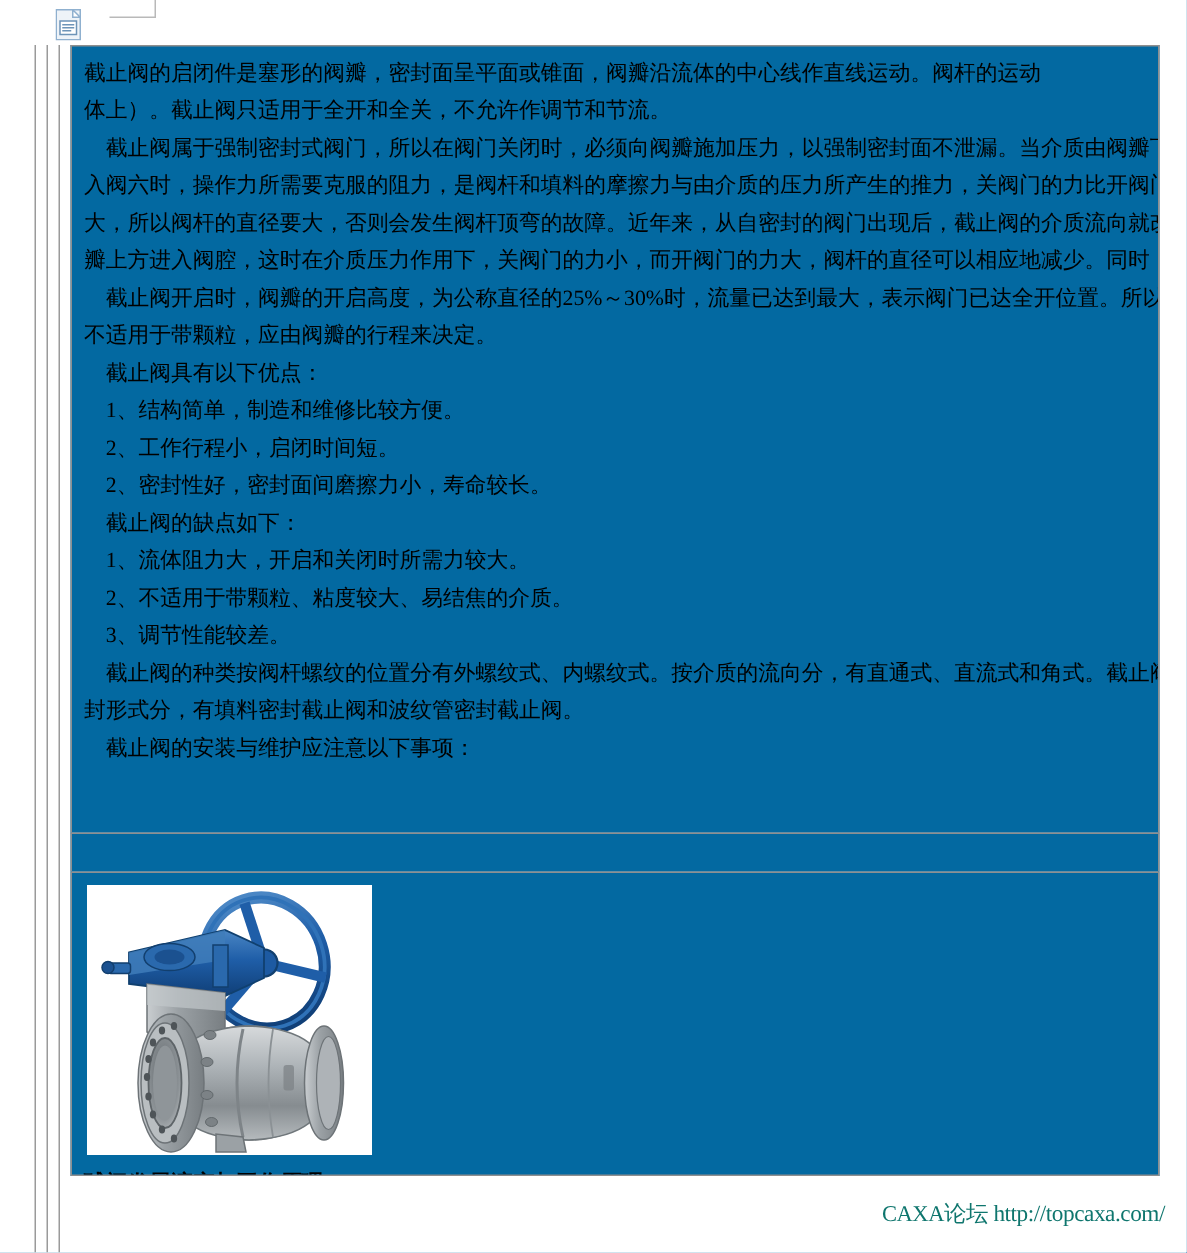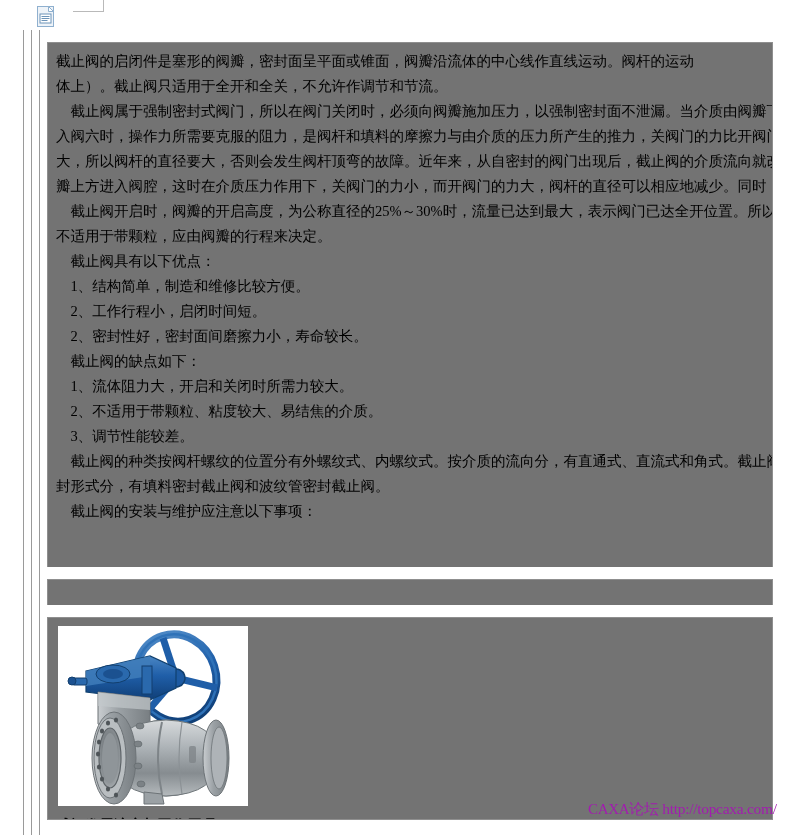--- a/index.html
+++ b/index.html
@@ -60,22 +60,21 @@
     position: absolute;
     left: 47px;
     top: 30px;
     width: 726px;
     box-sizing: border-box;
   }
   .cell {
     box-sizing: border-box;
     border: 1px solid #8f8f8f;
     border-bottom: none;
-    background: #737373;
-    margin-top: 12px;
+    background: #0369a1;
   }
   .cell.last { border-bottom: 1px solid #8f8f8f; }
 
   
   .cell-body {
     height: 525px;
     padding: 6px 0 0 0;
     overflow: hidden;
   }
 
@@ -132,21 +131,21 @@
     overflow: hidden;
   }
 
   
   .watermark {
     position: absolute;
     left: 588px;
     top: 800px;
     font-size: 15.5px;
     font-family: "Liberation Serif", serif;
-    color: #a21caf;
+    color: #0f766e;
     white-space: nowrap;
     letter-spacing: -0.3px;
     pointer-events: none;
     z-index: 5;
   }
   .watermark .wm-cn { font-size: 15px; }
   .watermark .wm-url { font-size: 15.5px; }
 </style>
 </head>
 <body>

